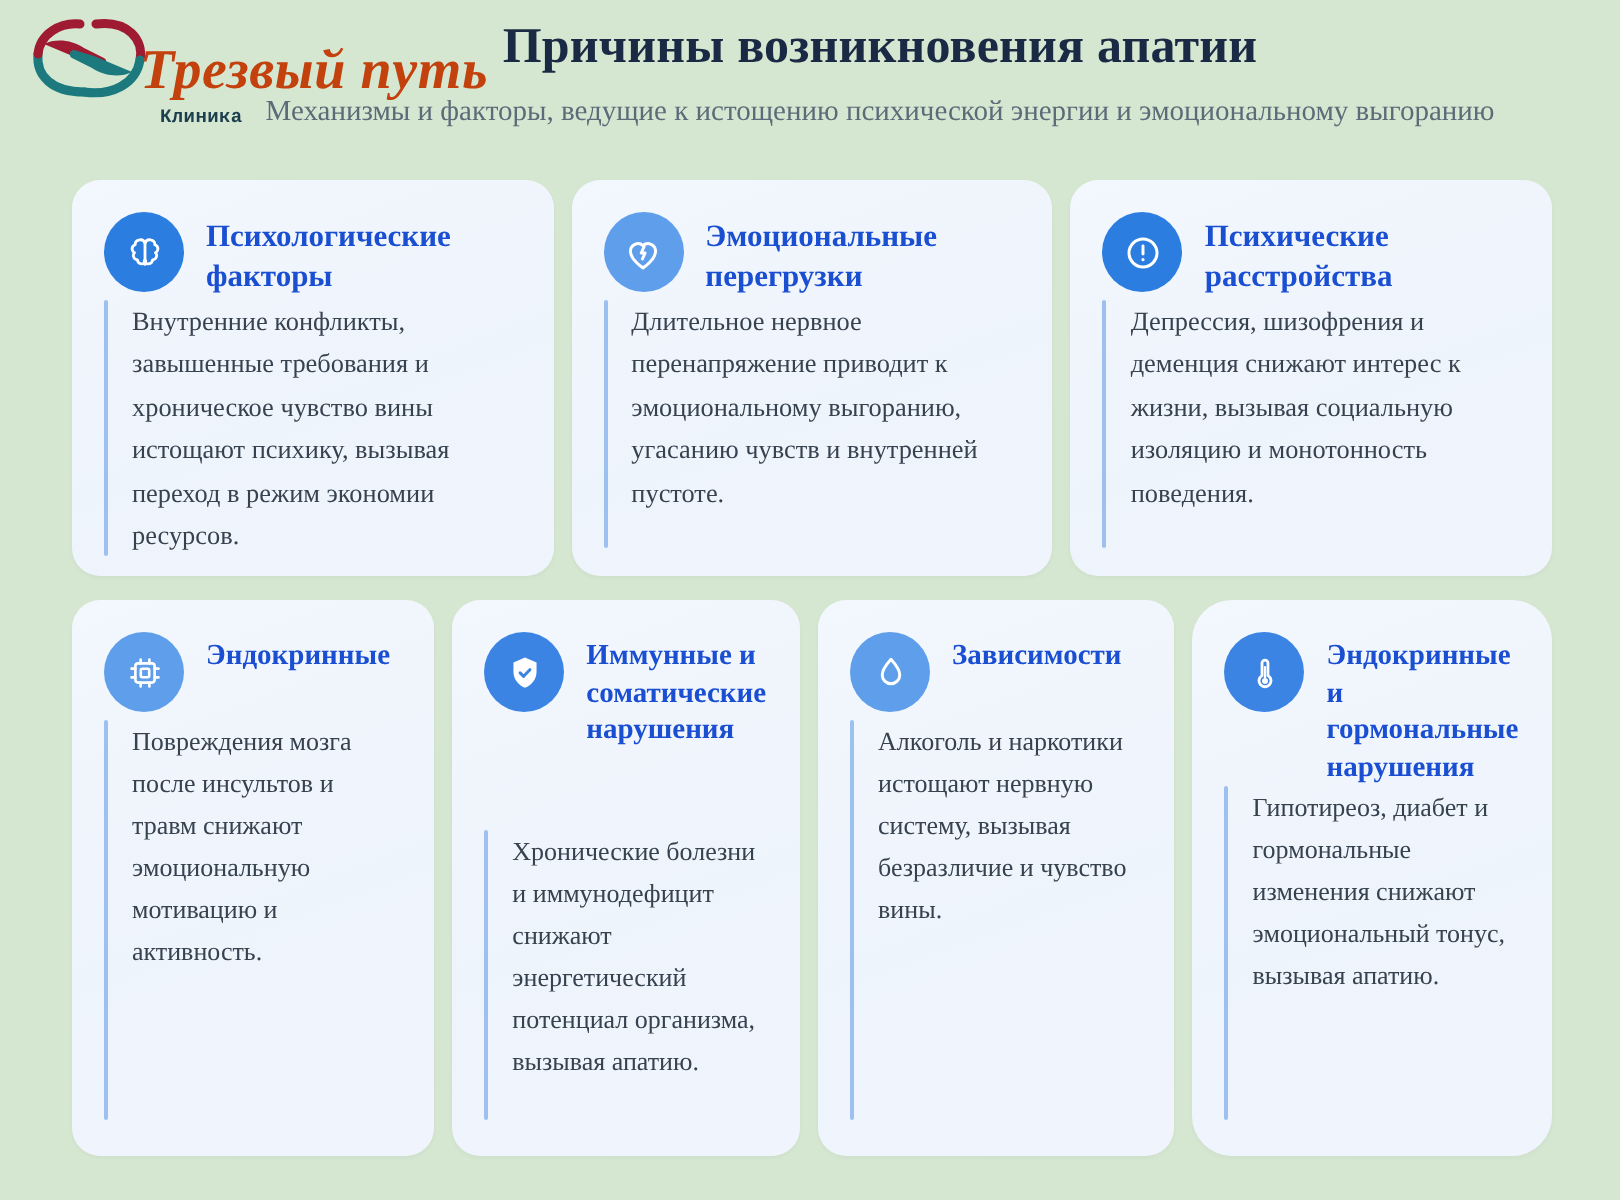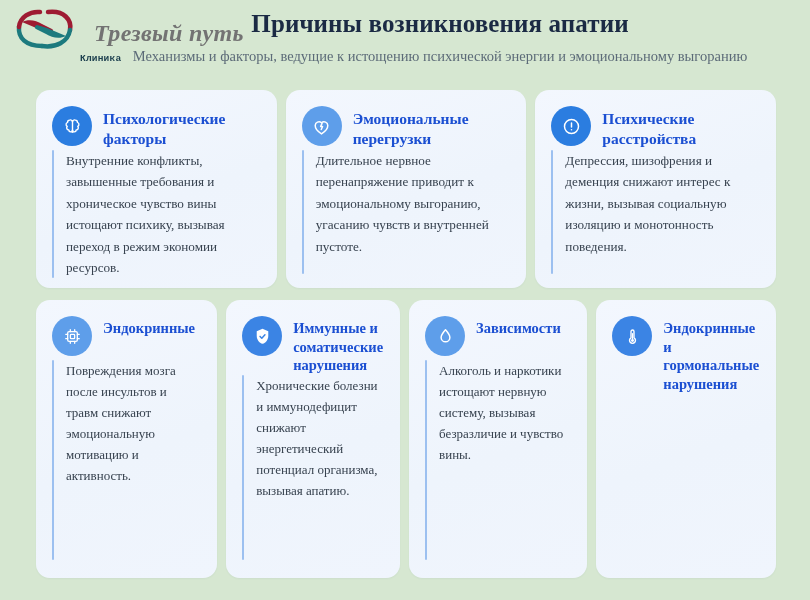--- a/index.html
+++ b/index.html
@@ -46,27 +46,27 @@
     font-family: Liberation Mono, monospace;
     font-size: 9.5px;
     font-weight: bold;
     color: #1c3f4e;
     letter-spacing: .2px;
     margin-top: 44px;
   }
 
   .logo-name {
     position: absolute;
-    left: 80px;
+    left: 56px;
     top: 14px;
     font-family: "Liberation Serif", "DejaVu Serif", serif;
-    font-size: 24px;
+    font-size: 28px;
     font-style: italic;
     font-weight: bold;
-    color: #737373;
+    color: #c2410c;
     letter-spacing: .3px;
     white-space: nowrap;
   }
 
   .title {
     text-align: center;
     font-size: 25px;
     font-weight: bold;
     color: #1b2a44;
     letter-spacing: .1px;
@@ -157,23 +157,23 @@
   }
 
   
   .grid-bottom .card-body-wrap { margin-top: auto; }
   .grid-bottom .card { padding-bottom: 18px; }
   .grid-bottom .card-title { font-size: 14.5px; }
   .grid-bottom .card-text { font-size: 13px; }
 
   
   .card-neuro   { flex: 1.02; }
-  .card-immune  { flex: 0.97; }
+  .card-immune  { flex: 0.97; gap: 40px; }
   .card-addict  { flex: 1.00; }
-  .card-endo    { flex: 1.01; }
+  .card-endo    { flex: 1.01; border-radius: 20px; }
 </style>
 </head>
 <body>
 
 <div class="header">
 
   <div class="logo">
     <span class="logo-mark">
       <svg viewBox="0 0 62 42" width="62" height="42">
         <path d="M34 4 C50 2 58 12 56 22" stroke="#9e1b32" stroke-width="4.5" fill="none" stroke-linecap="round"></path>
@@ -300,15 +300,19 @@
     <div class="card-head">
       <span class="icon-circle" style="background:#3b84e4">
         <svg viewBox="0 0 24 24" width="21" height="21" fill="none" stroke="#ffffff" stroke-width="1.6" stroke-linecap="round" stroke-linejoin="round">
           <path d="M12 4.6a1.7 1.7 0 0 1 1.7 1.7v7.2a3.4 3.4 0 1 1-3.4 0V6.3A1.7 1.7 0 0 1 12 4.6z"></path>
           <circle cx="12" cy="16.6" r="1.7" fill="#ffffff" stroke="none"></circle>
           <path d="M12 8.6v6.2" stroke-width="1.3"></path>
         </svg>
       </span>
       <div class="card-title">Эндокринные и гормональные нарушения</div>
     </div>
+    <div class="card-body-wrap">
+      <span class="accent-bar"></span>
+      <div class="card-text">Гипотиреоз, диабет и гормональные изменения снижают эмоциональный тонус, вызывая апатию.</div>
+    </div>
   </div>
 
 </div>
 
 </body></html>

